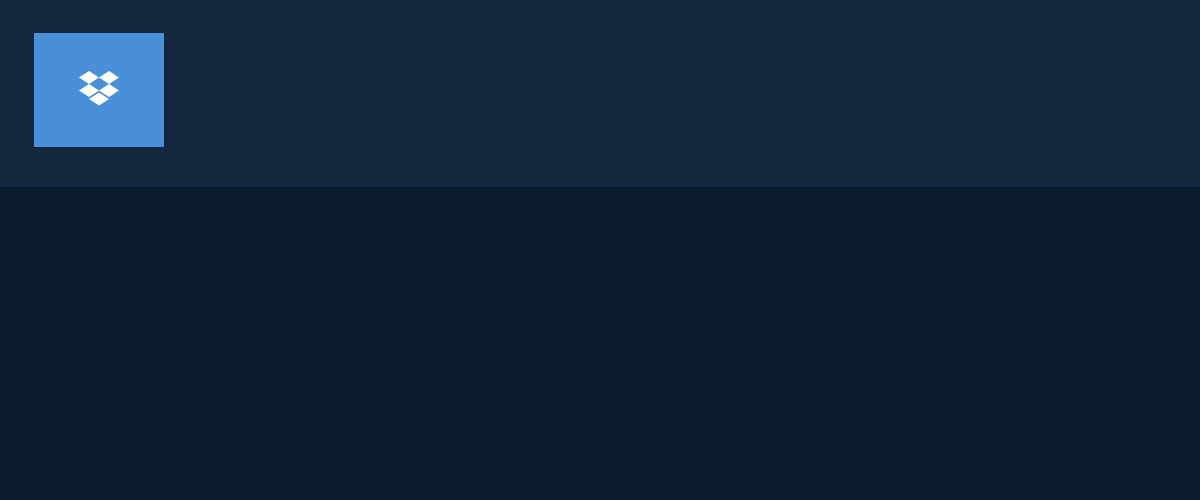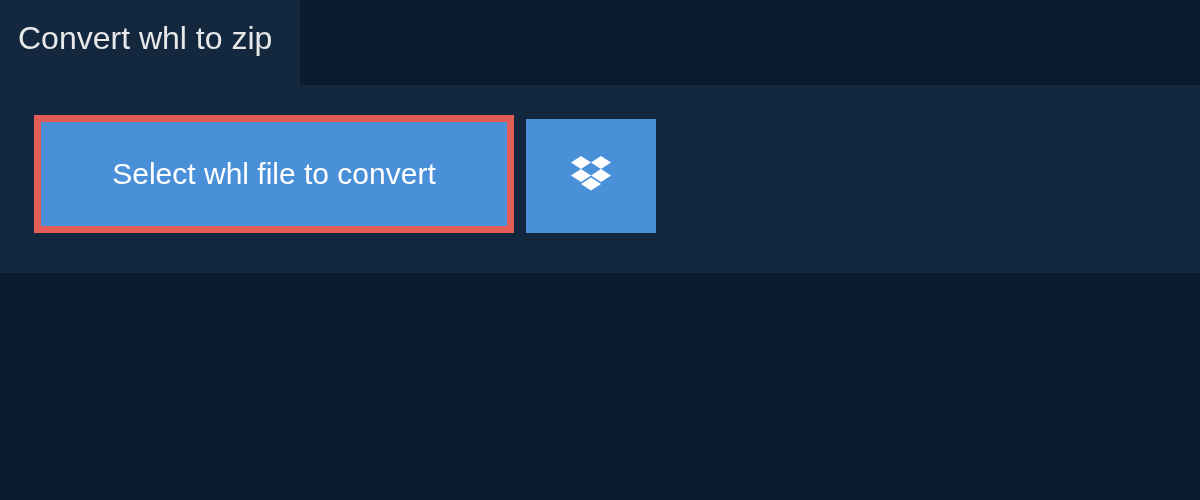--- a/index.html
+++ b/index.html
@@ -72,28 +72,22 @@
       width: 40px;
       height: 36px;
       fill: #ffffff;
     }
   </style>
 </head>
 <body>
 
 <div class="page-container">
 
-  <div class="tab-header">
-    <span>Convert whl to zip</span>
-  </div>
 
   <div class="upload-panel">
-    <button class="select-file-button">
-      <span>Select whl file to convert</span>
-    </button>
     <button class="dropbox-button">
       <span>
         <svg class="dropbox-icon-svg" viewBox="0 0 40 36">
           <path d="M 10 0 L 0 6.5 L 10 13 L 20 6.5 Z"></path>
           <path d="M 30 0 L 20 6.5 L 30 13 L 40 6.5 Z"></path>
           <path d="M 0 19.5 L 10 26 L 20 19.5 L 10 13 Z"></path>
           <path d="M 40 19.5 L 30 26 L 20 19.5 L 30 13 Z"></path>
           <path d="M 10 28 L 20 34.5 L 30 28 L 20 21.5 Z"></path>
         </svg>
       </span>

